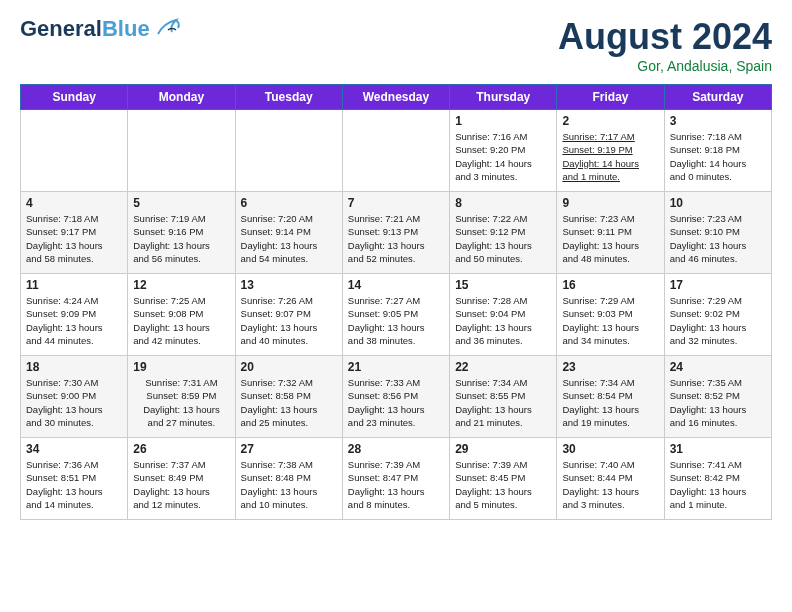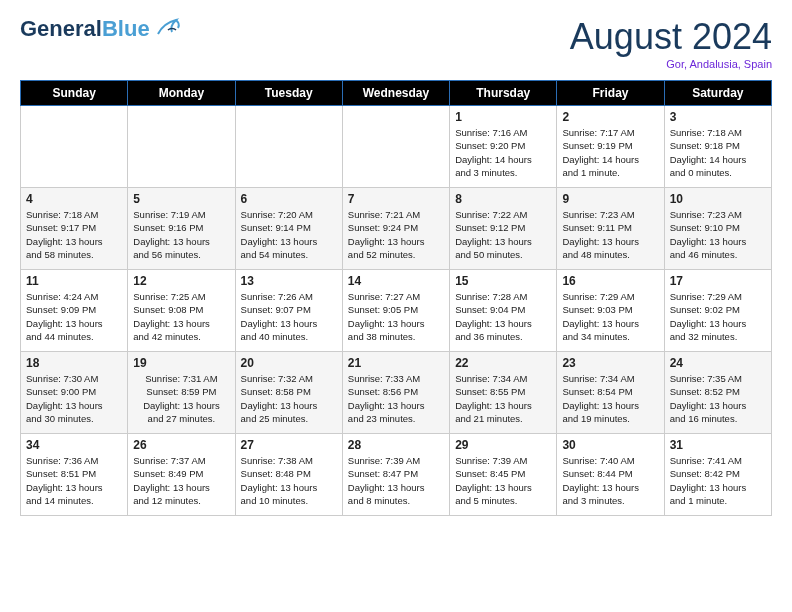--- a/index.html
+++ b/index.html
@@ -24,33 +24,33 @@
       display: flex;
       flex-direction: column;
       align-items: flex-start;
     }
     .title-block {
       text-align: right;
     }
     .title-block .month-year {
       font-size: 36px;
       color: #1a3a5c;
-      font-weight: normal;
+      font-weight: bold;
     }
     .title-block .location {
-      font-size: 11px;
-      color: #6d28d9;
+      font-size: 14px;
+      color: #15803d;
     }
     table {
       width: 100%;
       border-collapse: collapse;
       table-layout: fixed;
     }
     thead tr th {
-      background-color: #000000;
+      background-color: #6d28d9;
       color: #fff;
       text-align: center;
       font-size: 12px;
       padding: 5px 2px;
       border: 1px solid #2a6db5;
     }
     tbody tr td {
       border: 1px solid #ccc;
       vertical-align: top;
       padding: 4px 5px;
@@ -123,21 +123,21 @@
           <td class="empty-cell"></td>
           <td>
             <span class="day-num">1</span>
             <div class="day-info" style="white-space: pre-line;">Sunrise: 7:16 AM
 Sunset: 9:20 PM
 Daylight: 14 hours
 and 3 minutes.</div>
           </td>
           <td>
             <span class="day-num">2</span>
-            <div class="day-info" style="white-space: pre-line;">Sunrise: 7:17 AM
+            <div class="day-info" style="white-space: pre-line; text-decoration: underline;">Sunrise: 7:17 AM
 Sunset: 9:19 PM
 Daylight: 14 hours
 and 1 minute.</div>
           </td>
           <td>
             <span class="day-num">3</span>
             <div class="day-info" style="white-space: pre-line;">Sunrise: 7:18 AM
 Sunset: 9:18 PM
 Daylight: 14 hours
 and 0 minutes.</div>
@@ -161,21 +161,21 @@
           <td>
             <span class="day-num">6</span>
             <div class="day-info" style="white-space: pre-line;">Sunrise: 7:20 AM
 Sunset: 9:14 PM
 Daylight: 13 hours
 and 54 minutes.</div>
           </td>
           <td>
             <span class="day-num">7</span>
             <div class="day-info" style="white-space: pre-line;">Sunrise: 7:21 AM
-Sunset: 9:24 PM
+Sunset: 9:13 PM
 Daylight: 13 hours
 and 52 minutes.</div>
           </td>
           <td>
             <span class="day-num">8</span>
             <div class="day-info" style="white-space: pre-line;">Sunrise: 7:22 AM
 Sunset: 9:12 PM
 Daylight: 13 hours
 and 50 minutes.</div>
           </td>

